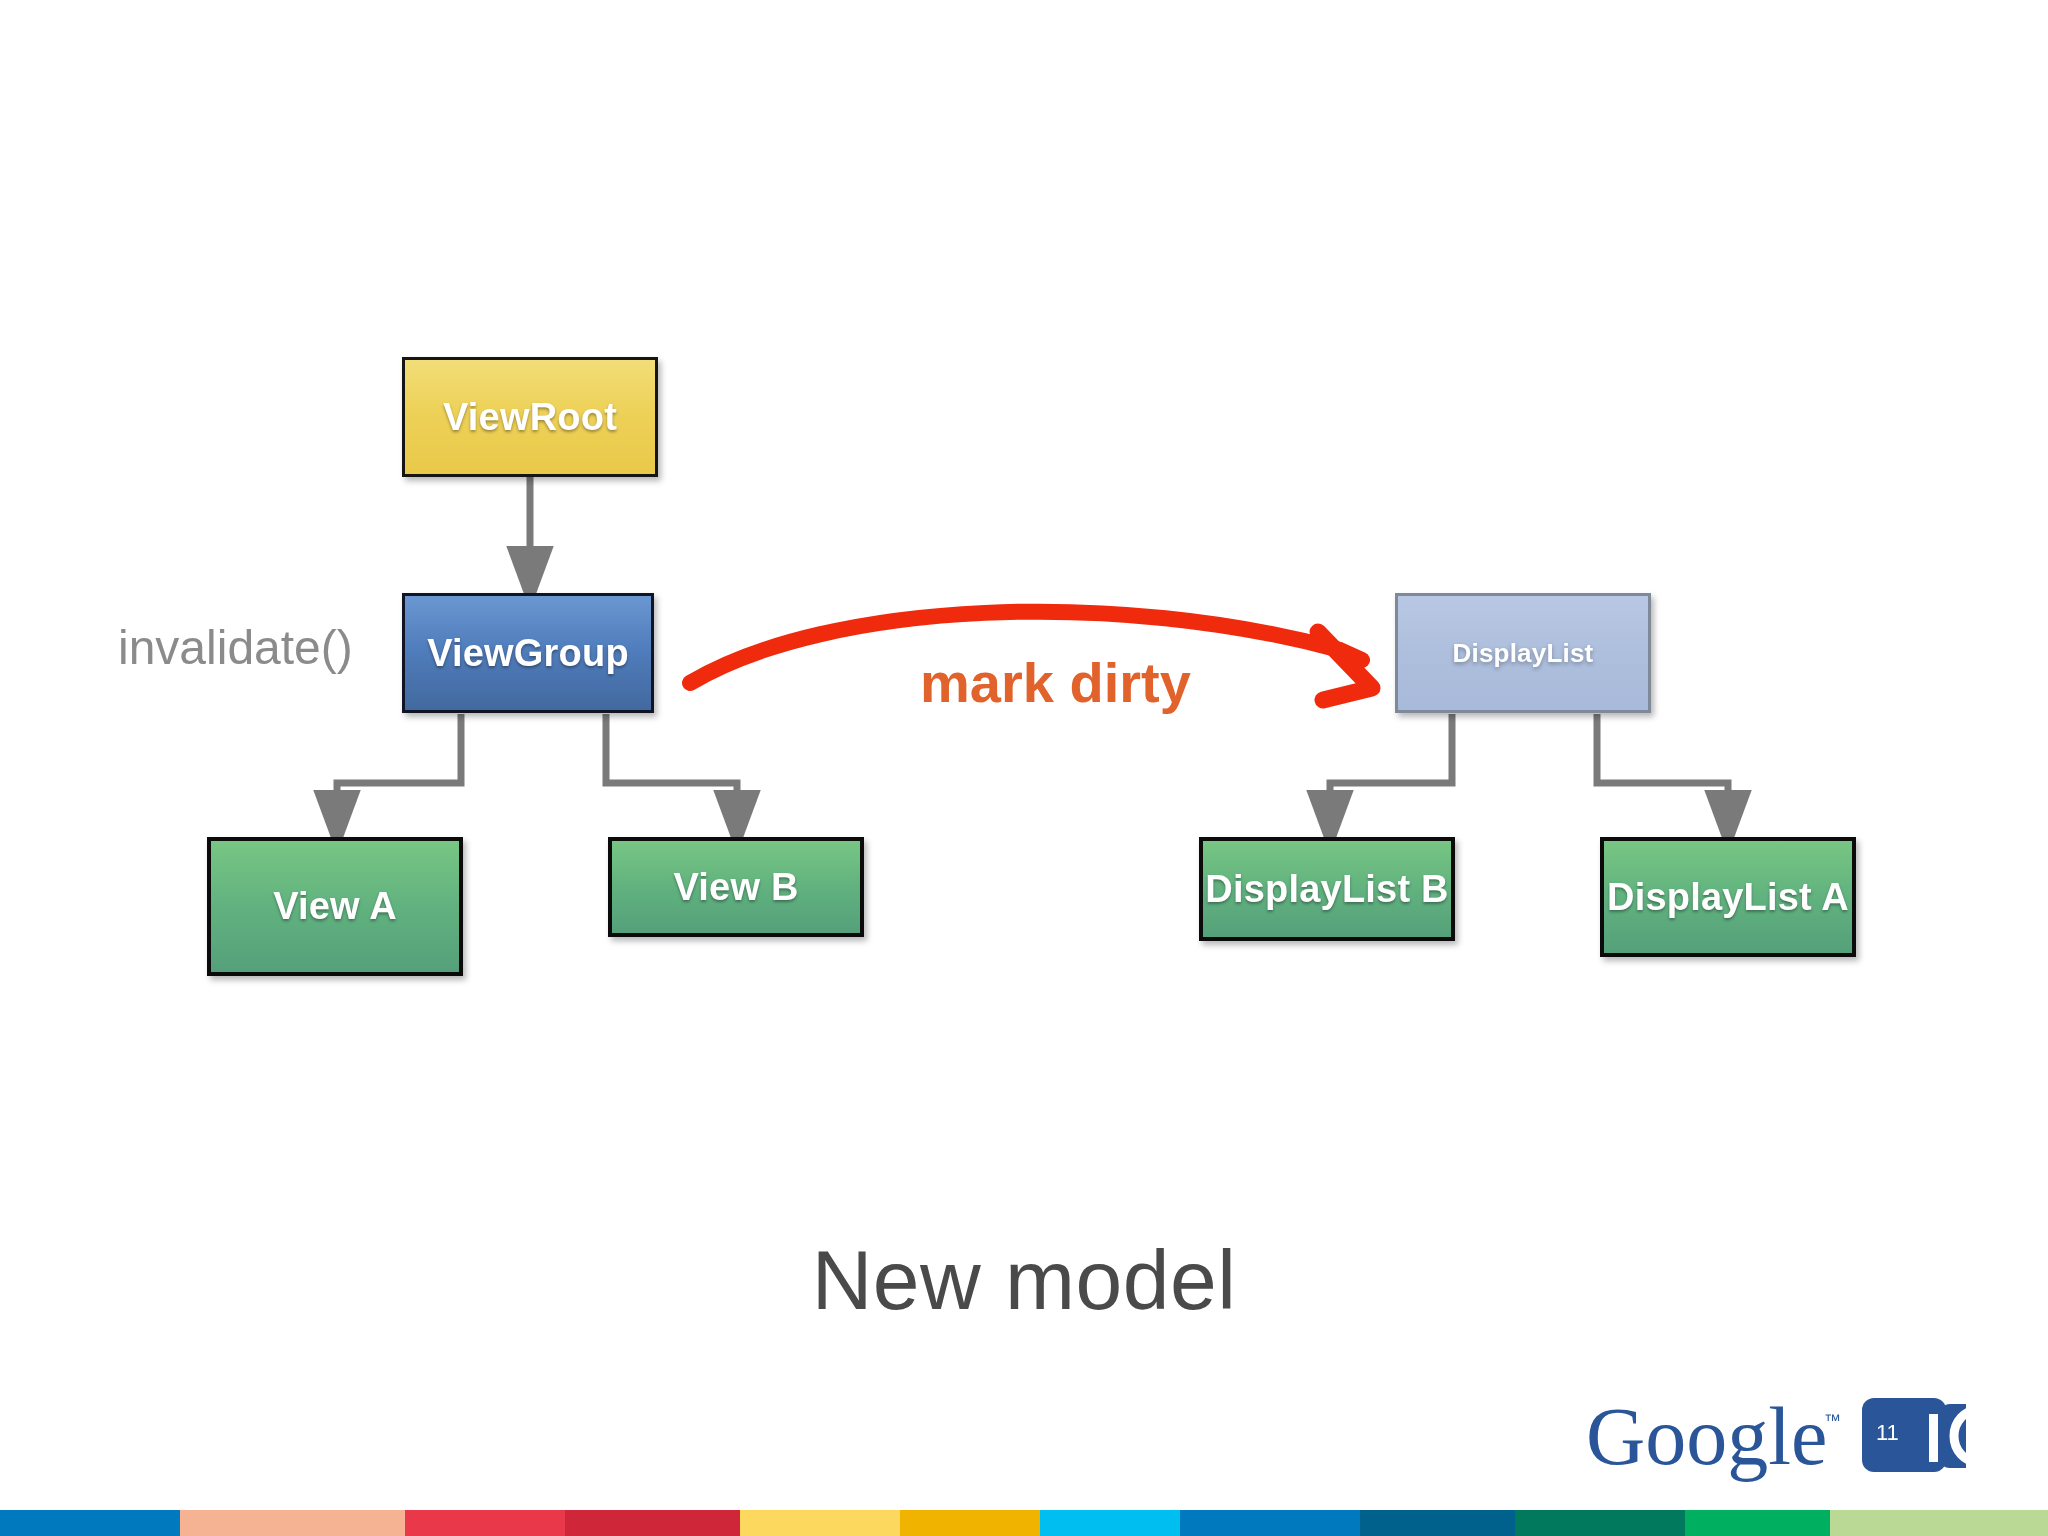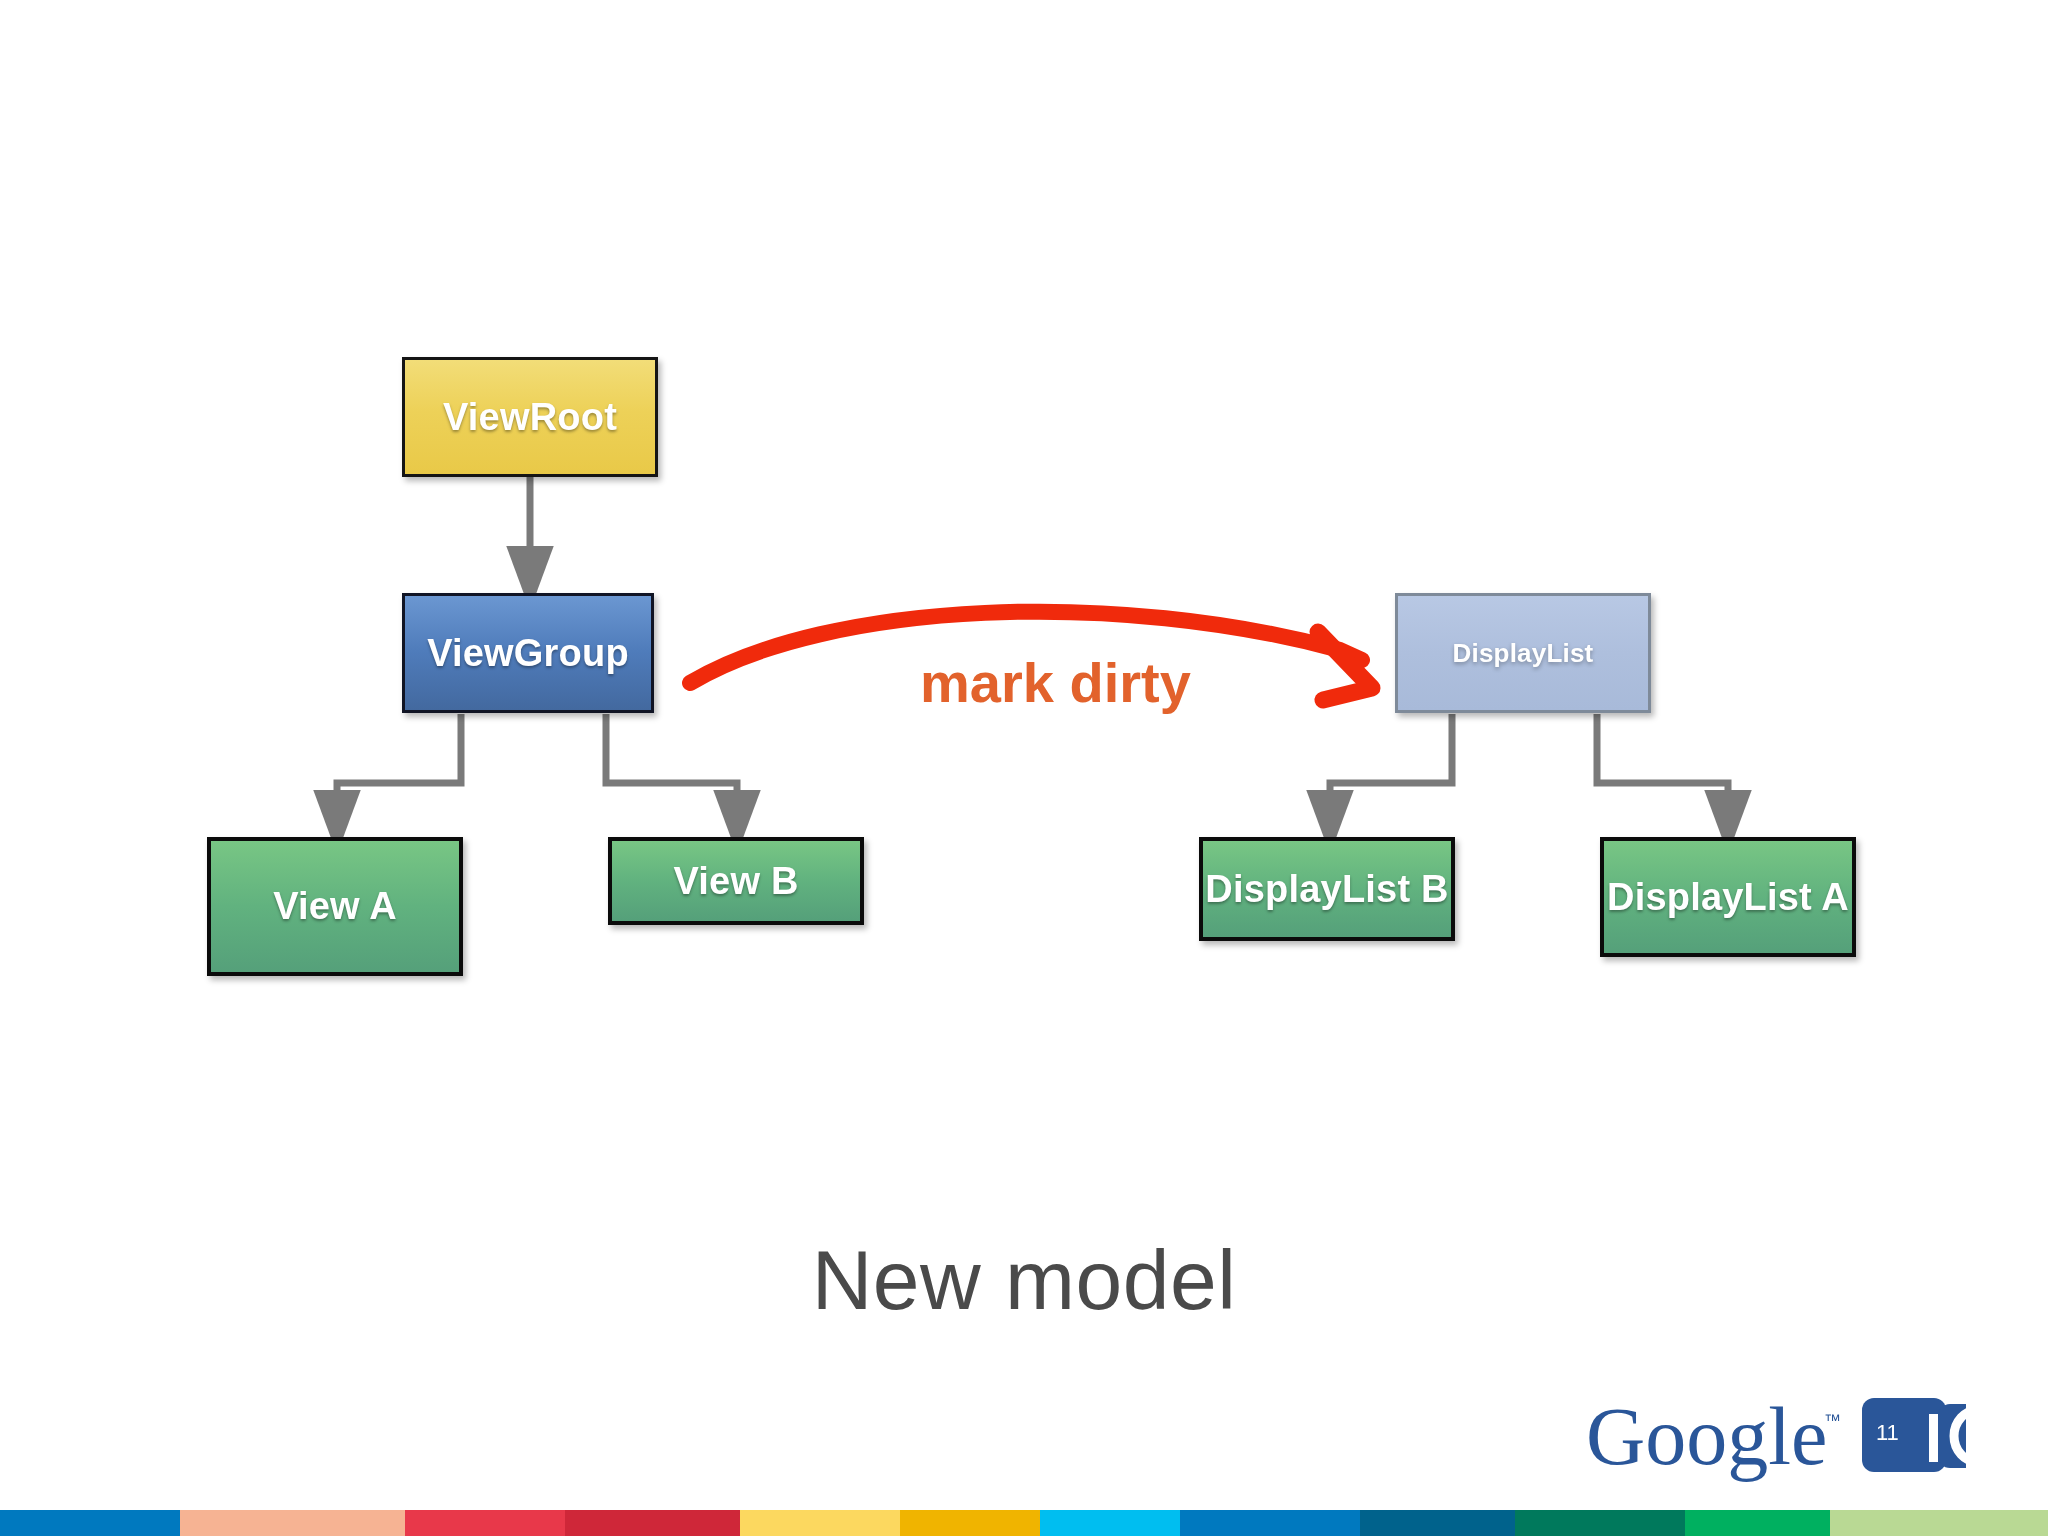--- a/index.html
+++ b/index.html
@@ -144,36 +144,37 @@
   </div>
 
   <div class="node node-blue" style="left:402px; top:593px; width:252px; height:120px;">
     <span>ViewGroup</span>
   </div>
 
   <div class="node node-green" style="left:207px; top:837px; width:256px; height:139px;">
     <span>View A</span>
   </div>
 
-  <div class="node node-green" style="left:608px; top:837px; width:256px; height:88px;">
+  <div class="node node-green" style="left:608px; top:837px; width:256px; height:100px;">
     <span>View B</span>
   </div>
 
   <div class="node node-lightblue" style="left:1395px; top:593px; width:256px; height:120px;">
     <span>DisplayList</span>
   </div>
 
   <div class="node node-green" style="left:1199px; top:837px; width:256px; height:104px;">
     <span>DisplayList B</span>
   </div>
 
   <div class="node node-green" style="left:1600px; top:837px; width:256px; height:120px;">
     <span>DisplayList A</span>
   </div>
 
+  <div class="label-invalidate">invalidate()</div>
 
   <div class="label-markdirty">mark dirty</div>
 
   <div class="title-newmodel">New model</div>
 
   <div class="logo">
     <svg width="380" height="96" viewBox="0 0 380 96">
 
       <text x="0" y="68" font-family="'Liberation Serif', serif" font-size="82" fill="#2a5699">Google</text>
       <text x="238" y="30" font-family="'Liberation Sans', sans-serif" font-size="17" fill="#2a5699">™</text>

